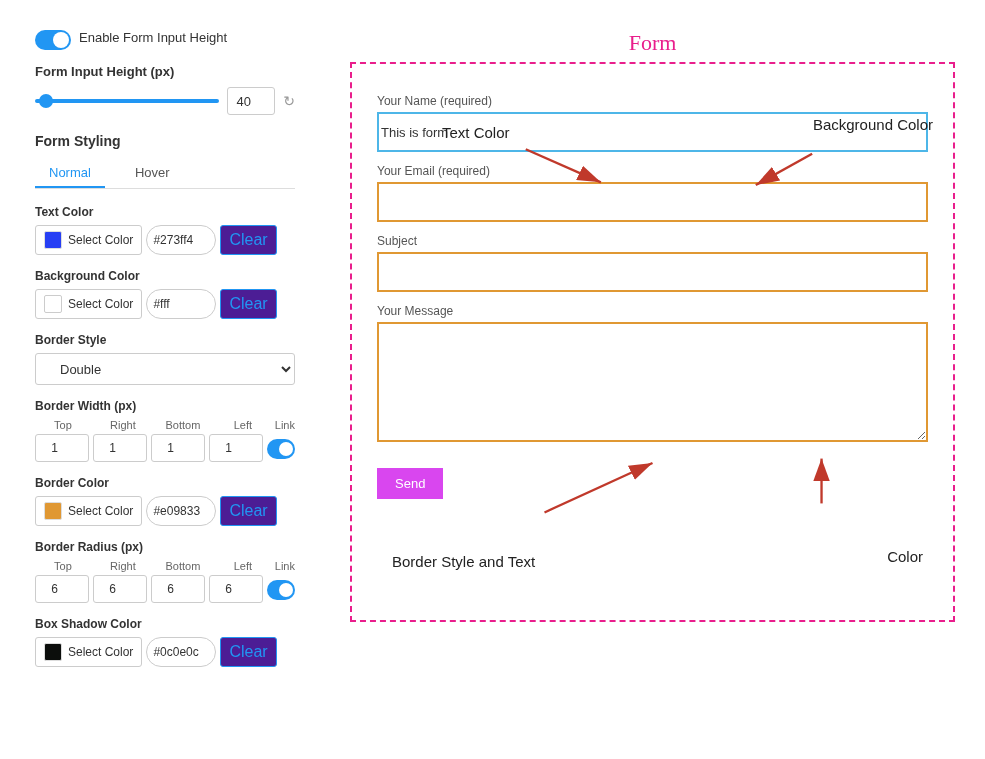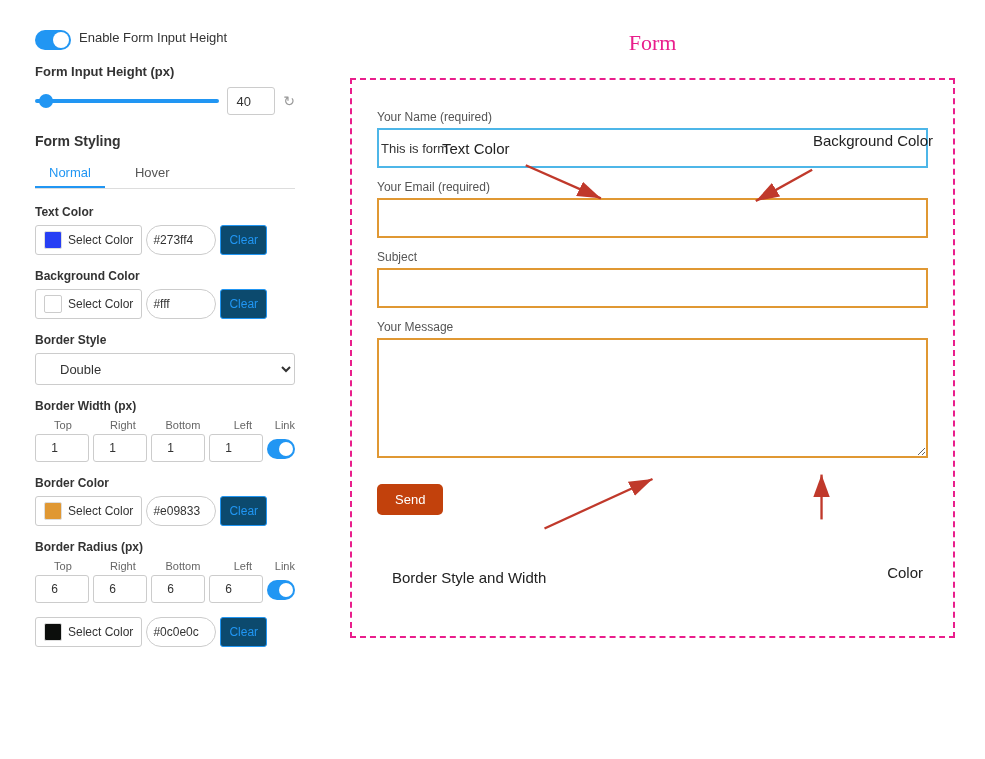--- a/index.html
+++ b/index.html
@@ -173,23 +173,23 @@
       font-size: 12px;
       color: #333;
       height: 30px;
       width: 70px;
     }
 
     .clear-btn {
       border: 1px solid #2196f3;
       border-radius: 3px;
       padding: 4px 8px;
-      font-size: 12px;
+      font-size: 16px;
       color: #2196f3;
-      background: #0c4a6e;
+      background: #4c1d95;
       cursor: pointer;
       height: 30px;
     }
 
     .select-style {
       width: 100%;
       height: 32px;
       border: 1px solid #ccc;
       border-radius: 3px;
       font-size: 13px;
@@ -254,21 +254,21 @@
       flex: 1;
       position: relative;
       padding: 10px;
     }
 
     .form-title {
       color: #e91e8c;
       font-size: 22px;
       font-weight: 400;
       text-align: center;
-      margin-bottom: 22px;
+      margin-bottom: 6px;
       font-family: Georgia, serif;
     }
 
     .form-container {
       border: 2px dashed #e91e8c;
       padding: 30px 25px 40px;
       position: relative;
       min-height: 560px;
     }
 
@@ -304,24 +304,24 @@
       height: 120px;
       border: 2px double #ccc;
       border-radius: 0;
       padding: 6px 10px;
       font-size: 13px;
       color: #333;
       resize: vertical;
     }
 
     .send-btn {
-      background: #c2410c;
+      background: #d946ef;
       color: #fff;
       border: none;
-      border-radius: 5px;
+      border-radius: 0;
       padding: 8px 18px;
       font-size: 13px;
       cursor: pointer;
       margin-top: 10px;
     }
 
     
     .annotation {
       position: absolute;
       font-size: 15px;
@@ -446,20 +446,21 @@
       <div class="border-width-grid">
         <input class="bw-input" type="number" value="6" style="">
         <input class="bw-input" type="number" value="6" style="">
         <input class="bw-input" type="number" value="6" style="">
         <input class="bw-input" type="number" value="6" style="">
         <div class="link-toggle"></div>
       </div>
     </div>
 
     <div class="sub-section">
+      <div class="sub-section-label">Box Shadow Color</div>
       <div class="color-row">
         <button class="color-btn">
           <div class="color-swatch" style="background:#0c0e0c;"></div>
           <span>Select Color</span>
         </button>
         <input class="color-value" type="text" value="#0c0e0c" style="">
         <button class="clear-btn">Clear</button>
       </div>
     </div>
 
@@ -517,21 +518,21 @@
 
     <div class="form-field">
       <label class="field-label">Your Message</label>
       <textarea class="field-textarea" style="border-color: rgb(224, 152, 51);"></textarea>
     </div>
 
     <button class="send-btn">Send</button>
 
     
     <div class="annotation" style="bottom:50px; left:40px;">
-      <span>Border Style and Width</span>
+      <span>Border Style and Text</span>
     </div>
 
     
     <div class="annotation" style="bottom:55px; right:30px;">
       <span>Color</span>
     </div>
 
   </div>
 </div>
 

